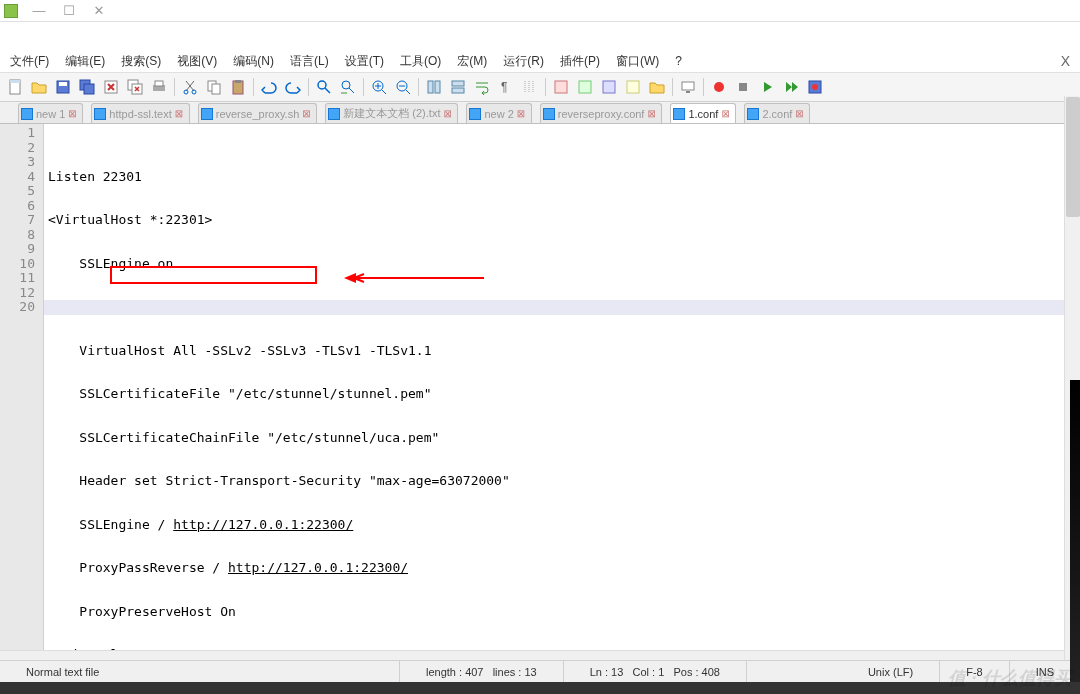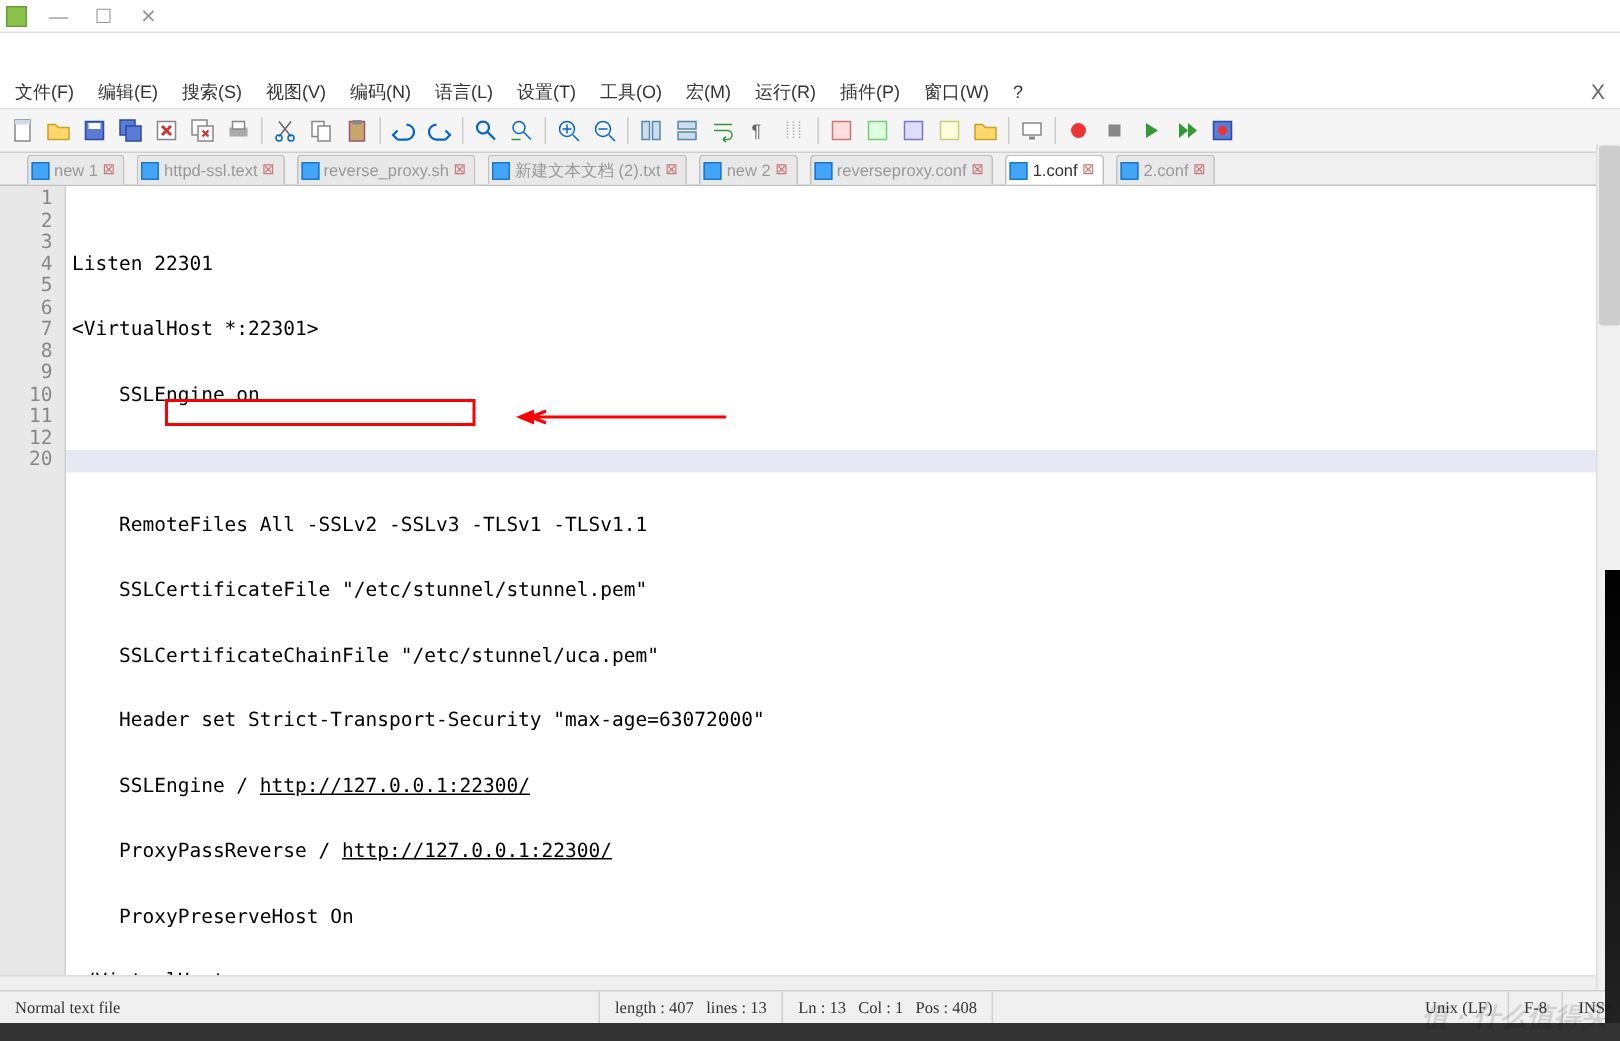--- a/index.html
+++ b/index.html
@@ -33,21 +33,21 @@
     .code-line { height: 14.5px; }
     .current-line-hl { position: absolute; left: 0; right: 0; height: 14.5px; background: #e8e8f5; top: 176px; }
     .code-link { color: #000; text-decoration: underline; }
     .highlight-box { position: absolute; border: 2px solid #ff0000; left: 66px; top: 142px; width: 207px; height: 18px; pointer-events: none; }
     .arrow { position: absolute; left: 300px; top: 148px; pointer-events: none; }
     .scrollbar-v { position: absolute; right: 0; top: 96px; bottom: 28px; width: 16px; background: #f0f0f0; border-left: 1px solid #ddd; }
     .scrollbar-v-thumb { width: 14px; height: 120px; background: #cdcdcd; margin: 1px auto 0; border-radius: 2px; }
     .scrollbar-h { position: absolute; left: 0; right: 16px; bottom: 28px; height: 16px; background: #f0f0f0; border-top: 1px solid #ddd; }
     
     .statusbar { position: absolute; bottom: 12px; left: 0; right: 0; height: 22px; background: #f0f0f0; border-top: 1px solid #d0d0d0; display: flex; align-items: center; font-size: 11px; color: #333; }
-    .status-seg { padding: 0 10px; border-right: 1px solid #d0d0d0; height: 100%; display: flex; align-items: center; font-family: Liberation Serif, serif; }
+    .status-seg { padding: 0 26px; border-right: 1px solid #d0d0d0; height: 100%; display: flex; align-items: center; }
     .status-seg.first { width: 400px; }
     
     .watermark { position: absolute; right: 0; bottom: 0; color: rgba(0,0,0,0.12); font-size: 18px; font-style: italic; font-weight: bold; padding: 4px 8px; pointer-events: none; }
     .bottom-edge { position: absolute; bottom: 0; left: 0; right: 0; height: 12px; background: #333; }
     .right-edge-dark { position: absolute; right: 0; top: 380px; bottom: 12px; width: 10px; background: linear-gradient(#000, #222); }
   </style>
 </head>
 <body>
 
 <div class="titlebar">
@@ -325,21 +325,21 @@
       <div class="gutter-line">11</div>
       <div class="gutter-line">12</div>
     <div class="gutter-line">20</div>
   </div>
   <div class="code-content">
     <div class="current-line-hl"></div>
     <div class="code-line">Listen 22301</div>
     <div class="code-line">&lt;VirtualHost *:22301&gt;</div>
     <div class="code-line">    SSLEngine on</div>
     <div class="code-line">    SSLCipherSuite EECDH+CHACHA20:EECDH+AES</div>
-    <div class="code-line">    RemoteFiles All -SSLv2 -SSLv3 -TLSv1 -TLSv1.1</div>
+    <div class="code-line">    VirtualHost All -SSLv2 -SSLv3 -TLSv1 -TLSv1.1</div>
     <div class="code-line">    SSLCertificateFile "/etc/stunnel/stunnel.pem"</div>
     <div class="code-line">    SSLCertificateChainFile "/etc/stunnel/uca.pem"</div>
     <div class="code-line">    Header set Strict-Transport-Security "max-age=63072000"</div>
     <div class="code-line"><span>    SSLEngine / </span><span class="code-link">http://127.0.0.1:22300/</span></div>
     <div class="code-line"><span>    ProxyPassReverse / </span><span class="code-link">http://127.0.0.1:22300/</span></div>
     <div class="code-line">    ProxyPreserveHost On</div>
     <div class="code-line">&lt;/VirtualHost&gt;</div>
     <div class="code-line"></div>
     <div class="highlight-box"></div>
     <svg class="arrow" width="140" height="12">

